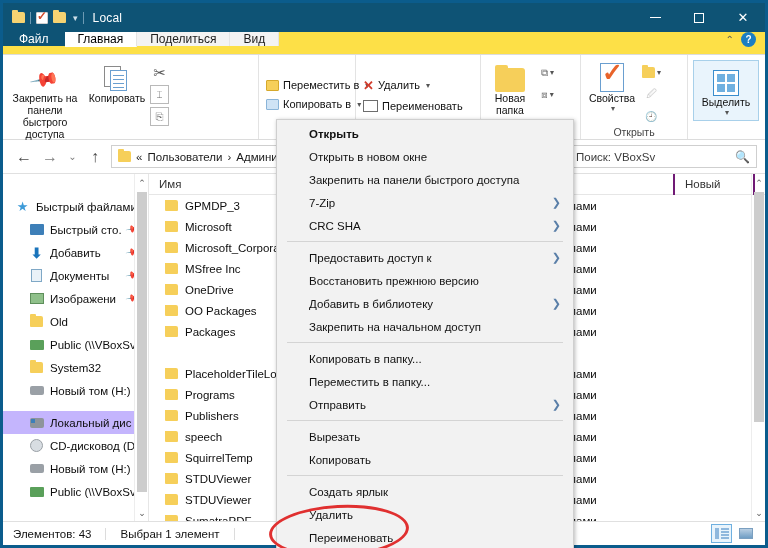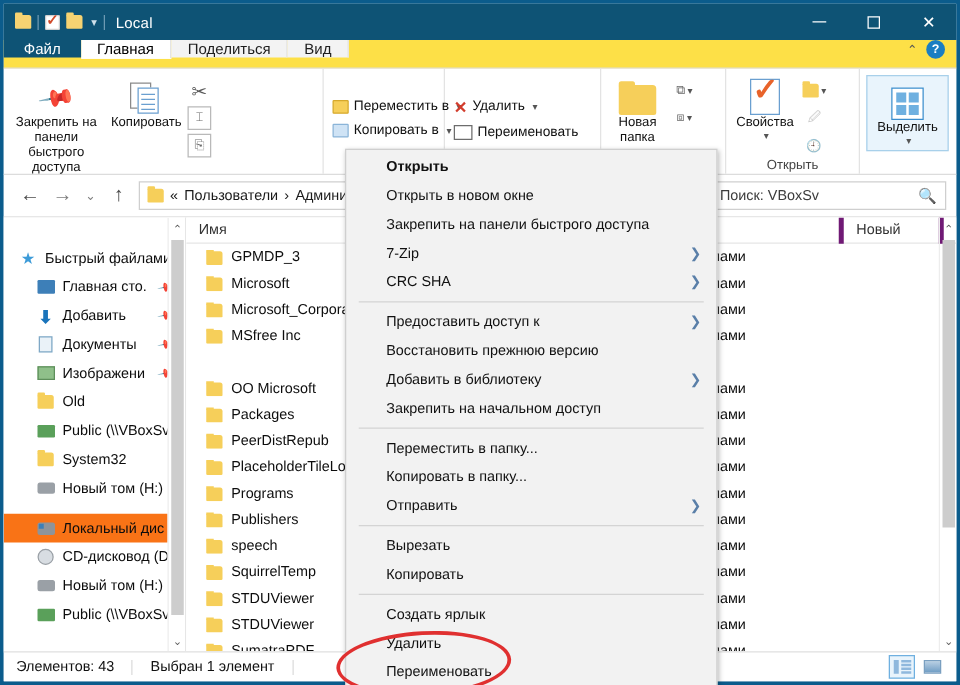--- a/index.html
+++ b/index.html
@@ -173,21 +173,21 @@
   }
   .navpane {
     width:146px; background:#fff; position:relative; border-right:1px solid #e6e6e6;
     overflow:hidden; padding-top:21px;
   }
   .nav-item {
     height:23px; display:flex; align-items:center; gap:6px; font-size:11.5px;
     color:#0d0d0d; padding-left:12px; white-space:nowrap; position:relative;
   }
   .nav-item.lvl1 { padding-left:26px; }
-  .nav-item.sel { background:#f97316;align-items:center; }
+  .nav-item.sel { background:#c4b5fd;align-items:center; }
   .nav-pin { position:absolute; right:9px; font-size:10px; color:#9a9a9a; transform:rotate(35deg); }
   .nav-ico { width:15px; height:14px; display:flex; align-items:center; justify-content:center; font-size:12px; }
   .ico-star { color:#3d9bd8; font-size:13px; }
   .ico-desktop { width:14px;height:11px;background:#3d7fb8;border-radius:1px; }
   .ico-down { color:#1a74bb; font-size:14px; font-weight:bold; }
   .ico-doc { width:11px;height:13px;background:#eaf2f8;border:1px solid #7fa8c6; }
   .ico-pic { width:14px;height:11px;background:#8fc08a;border:1px solid #5e8f5b; }
   .ico-folder { width:13px;height:11px;background:#f6cf5a;border-radius:1px 2px 1px 1px;position:relative; }
   .ico-folder::before{content:'';position:absolute;top:-2px;left:0;width:6px;height:3px;background:#f6cf5a;border-radius:1px 1px 0 0;}
   .ico-net { width:14px;height:10px;background:#5aa05a;border-radius:1px; }
@@ -203,29 +203,29 @@
   }
   .navscroll .thumb { position:absolute; top:18px; left:2px; width:10px; height:300px; background:#cdcdcd; }
   .sb-arrow { position:absolute; left:0; width:14px; height:17px; display:flex; align-items:center; justify-content:center; font-size:9px; color:#5a5a5a; }
   .sb-arrow.top { top:0; } .sb-arrow.bot { bottom:0; }
 
   .listpane { flex:1; position:relative; overflow:hidden; background:#fff; }
   .colheader {
     height:21px; display:flex; align-items:center; font-size:11.5px; color:#333;
     border-bottom:1px solid #e6e6e6; background:#fff;
   }
-  .col { padding-left:10px; border-right:4px solid #701a75; height:21px; display:flex; align-items:center; }
+  .col { padding-left:10px; border-right:2px solid #701a75; height:21px; display:flex; align-items:center; }
   .col.name { width:246px; }
   .col.date { width:152px; }
   .col.type { width:128px; }
   .col.size { width:80px; }
   .filerow {
     height:21px; display:flex; align-items:center; font-size:11.5px; color:#0d0d0d;
   }
-  .fr-name { width:246px; display:flex; align-items:flex-end; gap:7px; padding-left:16px; white-space:nowrap; overflow:hidden;}
+  .fr-name { width:246px; display:flex; align-items:flex-start; gap:7px; padding-left:16px; white-space:nowrap; overflow:hidden;}
   .fr-date { width:152px; }
   .fr-type { width:128px; white-space:nowrap; overflow:hidden; }
   .fr-size { width:80px; }
   .listscroll { position:absolute; right:0; top:0; width:14px; bottom:0; border-left:1px solid #ededed; }
   .listscroll .thumb { position:absolute; top:18px; left:2px; width:10px; height:230px; background:#cdcdcd; }
 
   
   .ctxmenu {
     position:absolute; left:273px; top:116px; width:298px;
     background:#f2f2f2; border:1px solid #cfcfcf;
@@ -463,21 +463,21 @@
           <div class="nav-item">
             <span class="nav-ico">
               <span class="ico-star">★</span>
             </span>
             <span>Быстрый файлами</span>
           </div>
           <div class="nav-item lvl1">
             <span class="nav-ico">
               <span class="ico-desktop"></span>
             </span>
-            <span>Главная сто.</span>
+            <span>Быстрый сто.</span>
             <span class="nav-pin">📌</span>
           </div>
           <div class="nav-item lvl1">
             <span class="nav-ico">
               <span class="ico-down">⬇</span>
             </span>
             <span>Добавить</span>
             <span class="nav-pin">📌</span>
           </div>
           <div class="nav-item lvl1">
@@ -589,47 +589,47 @@
           <div class="filerow">
             <span class="fr-name">
               <span class="ico-folder"></span>
               <span>MSfree Inc</span>
             </span>
             <span class="fr-date"></span>
             <span class="fr-type">файлами</span>
             <span class="fr-size"></span>
           </div>
           <div class="filerow">
-            <span class="fr-date"></span>
-            <span class="fr-type">файлами</span>
-            <span class="fr-size"></span>
-          </div>
-          <div class="filerow">
-            <span class="fr-name">
-              <span class="ico-folder"></span>
-              <span>OO Microsoft</span>
+            <span class="fr-name">
+              <span class="ico-folder"></span>
+              <span>OneDrive</span>
+            </span>
+            <span class="fr-date"></span>
+            <span class="fr-type">файлами</span>
+            <span class="fr-size"></span>
+          </div>
+          <div class="filerow">
+            <span class="fr-name">
+              <span class="ico-folder"></span>
+              <span>OO Packages</span>
             </span>
             <span class="fr-date"></span>
             <span class="fr-type">файлами</span>
             <span class="fr-size"></span>
           </div>
           <div class="filerow">
             <span class="fr-name">
               <span class="ico-folder"></span>
               <span>Packages</span>
             </span>
             <span class="fr-date"></span>
             <span class="fr-type">файлами</span>
             <span class="fr-size"></span>
           </div>
           <div class="filerow">
-            <span class="fr-name">
-              <span class="ico-folder"></span>
-              <span>PeerDistRepub</span>
-            </span>
             <span class="fr-date"></span>
             <span class="fr-type">файлами</span>
             <span class="fr-size"></span>
           </div>
           <div class="filerow">
             <span class="fr-name">
               <span class="ico-folder"></span>
               <span>PlaceholderTileLo</span>
             </span>
             <span class="fr-date"></span>
@@ -736,24 +736,24 @@
       </div>
       <div class="ctxitem">
         <span>Добавить в библиотеку</span>
         <span class="arrow">❯</span>
       </div>
       <div class="ctxitem">
         <span>Закрепить на начальном доступ</span>
       </div>
       <div class="ctxsep"></div>
       <div class="ctxitem">
+        <span>Копировать в папку...</span>
+      </div>
+      <div class="ctxitem">
         <span>Переместить в папку...</span>
-      </div>
-      <div class="ctxitem">
-        <span>Копировать в папку...</span>
       </div>
       <div class="ctxitem">
         <span>Отправить</span>
         <span class="arrow">❯</span>
       </div>
       <div class="ctxsep"></div>
       <div class="ctxitem">
         <span>Вырезать</span>
       </div>
       <div class="ctxitem">

